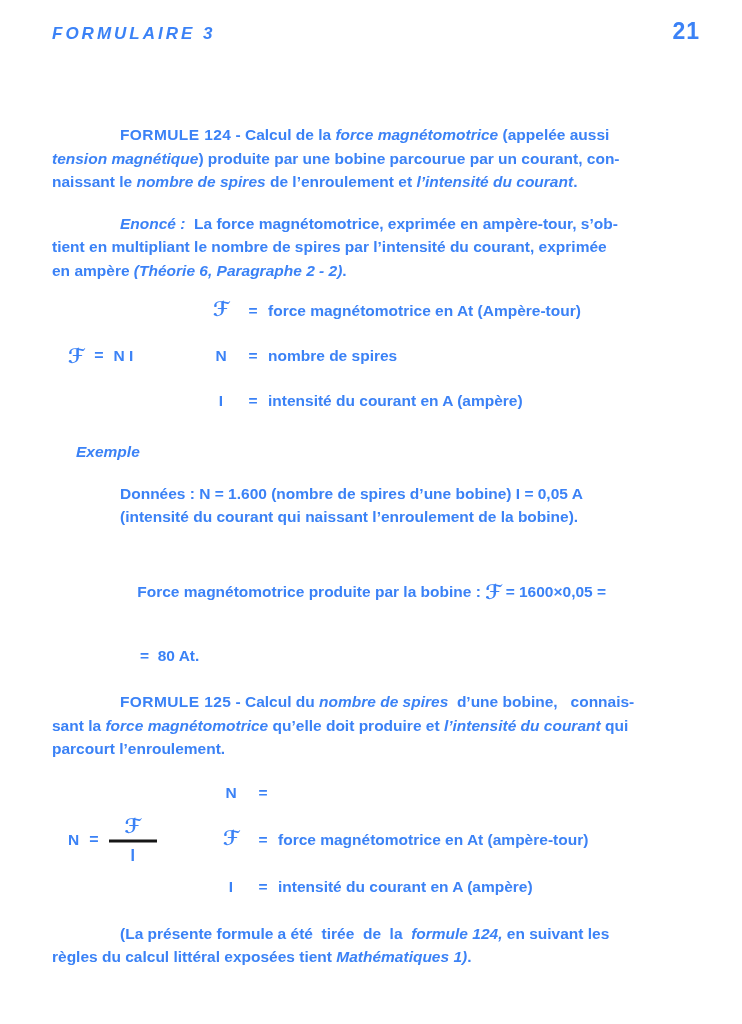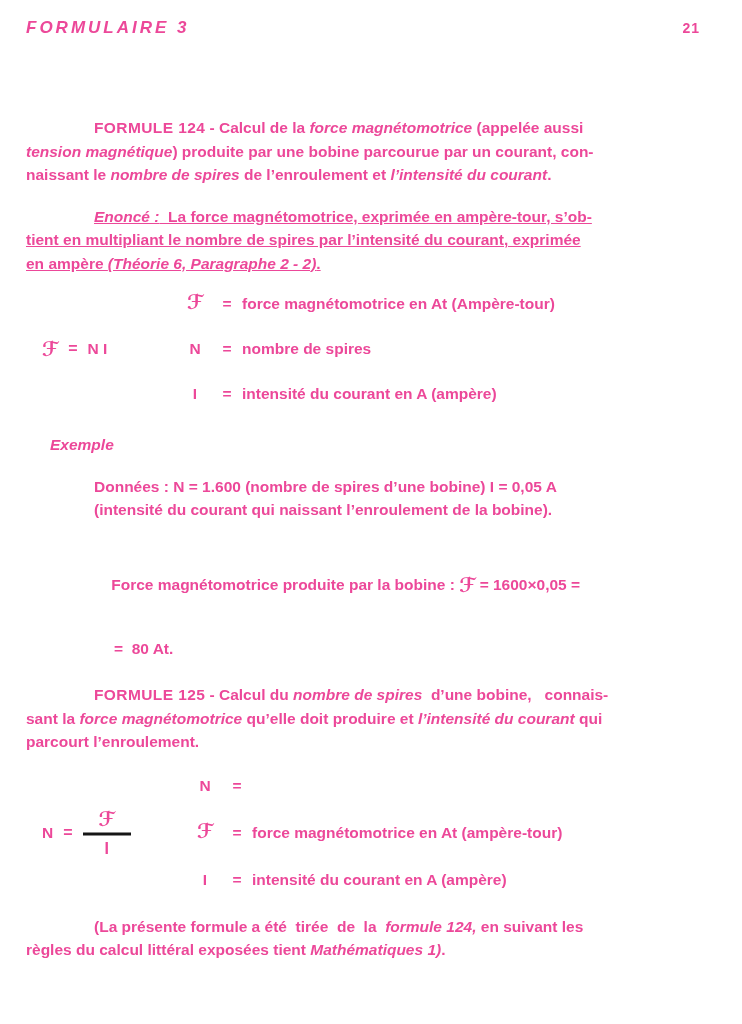--- a/index.html
+++ b/index.html
@@ -2,38 +2,38 @@
 <html><head>
 <meta charset="utf-8">
 <style>
   * { margin: 0; padding: 0; box-sizing: border-box; }
   html, body { background: #ffffff; }
   .page {
     position: relative;
     width: 742px;
     height: 1024px;
     background: #ffffff;
-    color: #ec4899;
+    color: #3b82f6;
     font-family: "Liberation Sans", sans-serif;
     font-weight: 700;
     font-size: 15.5px;
-    padding: 18px 42px 0 26px;
+    padding: 18px 42px 0 52px;
     overflow: hidden;
   }
   .hdr { display: flex; justify-content: space-between; align-items: baseline; }
   .hdr-title { font-style: italic; font-size: 17px; letter-spacing: 3px; }
-  .hdr-page { font-size: 14px; letter-spacing: 1px; }
+  .hdr-page { font-size: 23px; letter-spacing: 1px; }
 
   .line { white-space: pre-wrap; line-height: 23.5px; }
   .fl { padding-left: 68px; }           
   .it { font-style: italic; }
   .xb { letter-spacing: 0.4px; }
 
   .p124 { margin-top: 78px; }
-  .penonce { margin-top: 18px; text-decoration: underline; }
+  .penonce { margin-top: 18px; }
 
   .defs { position: relative; margin-left: 152px; margin-top: 17px; }
   .defs2 { margin-left: 162px; margin-top: 20px; }
   .def-row { display: flex; align-items: baseline; line-height: 24px; margin-bottom: 21px; }
   .defs2 .def-row { margin-bottom: 23px; }
   .def-row:last-child { margin-bottom: 0; }
   .sym { width: 34px; text-align: center; flex: none; }
   .eq  { width: 30px; text-align: center; flex: none; }
 
   .scriptf {

